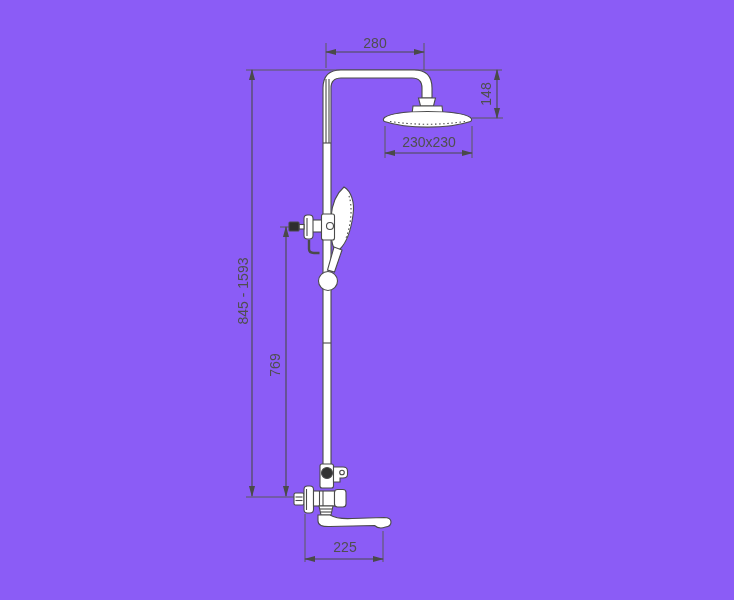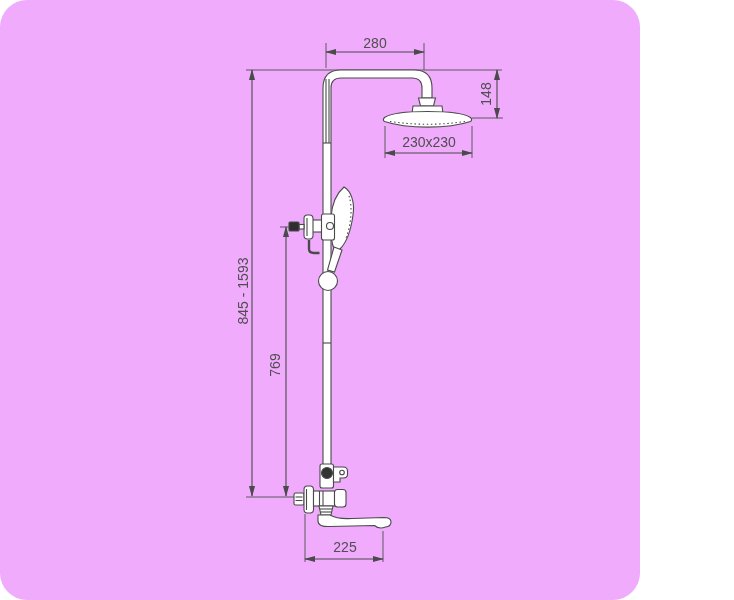--- a/index.html
+++ b/index.html
@@ -1,17 +1,17 @@
 <!DOCTYPE html>
 <html><head>
 <meta charset="utf-8">
 <style>
   html,body{margin:0;padding:0;background:#fff;}
-  .stage{position:relative;width:640px;height:600px;background:#f0abfc;overflow:hidden;
-         font-family:"Liberation Sans",sans-serif;border-radius:27px;}
+  .stage{position:relative;width:734px;height:600px;background:#8b5cf6;overflow:hidden;
+         font-family:"Liberation Sans",sans-serif;}
   svg{display:block;}
   text{font-family:"Liberation Sans",sans-serif;font-size:14px;fill:#4f4f4f;}
 </style>
 </head>
 <body>
 
 <div class="stage">
 <svg width="734" height="600" viewBox="0 0 734 600">
   <defs>
     <marker id="arw" viewBox="0 0 10 10" refX="9.2" refY="5" markerWidth="10" markerHeight="10" orient="auto-start-reverse">

